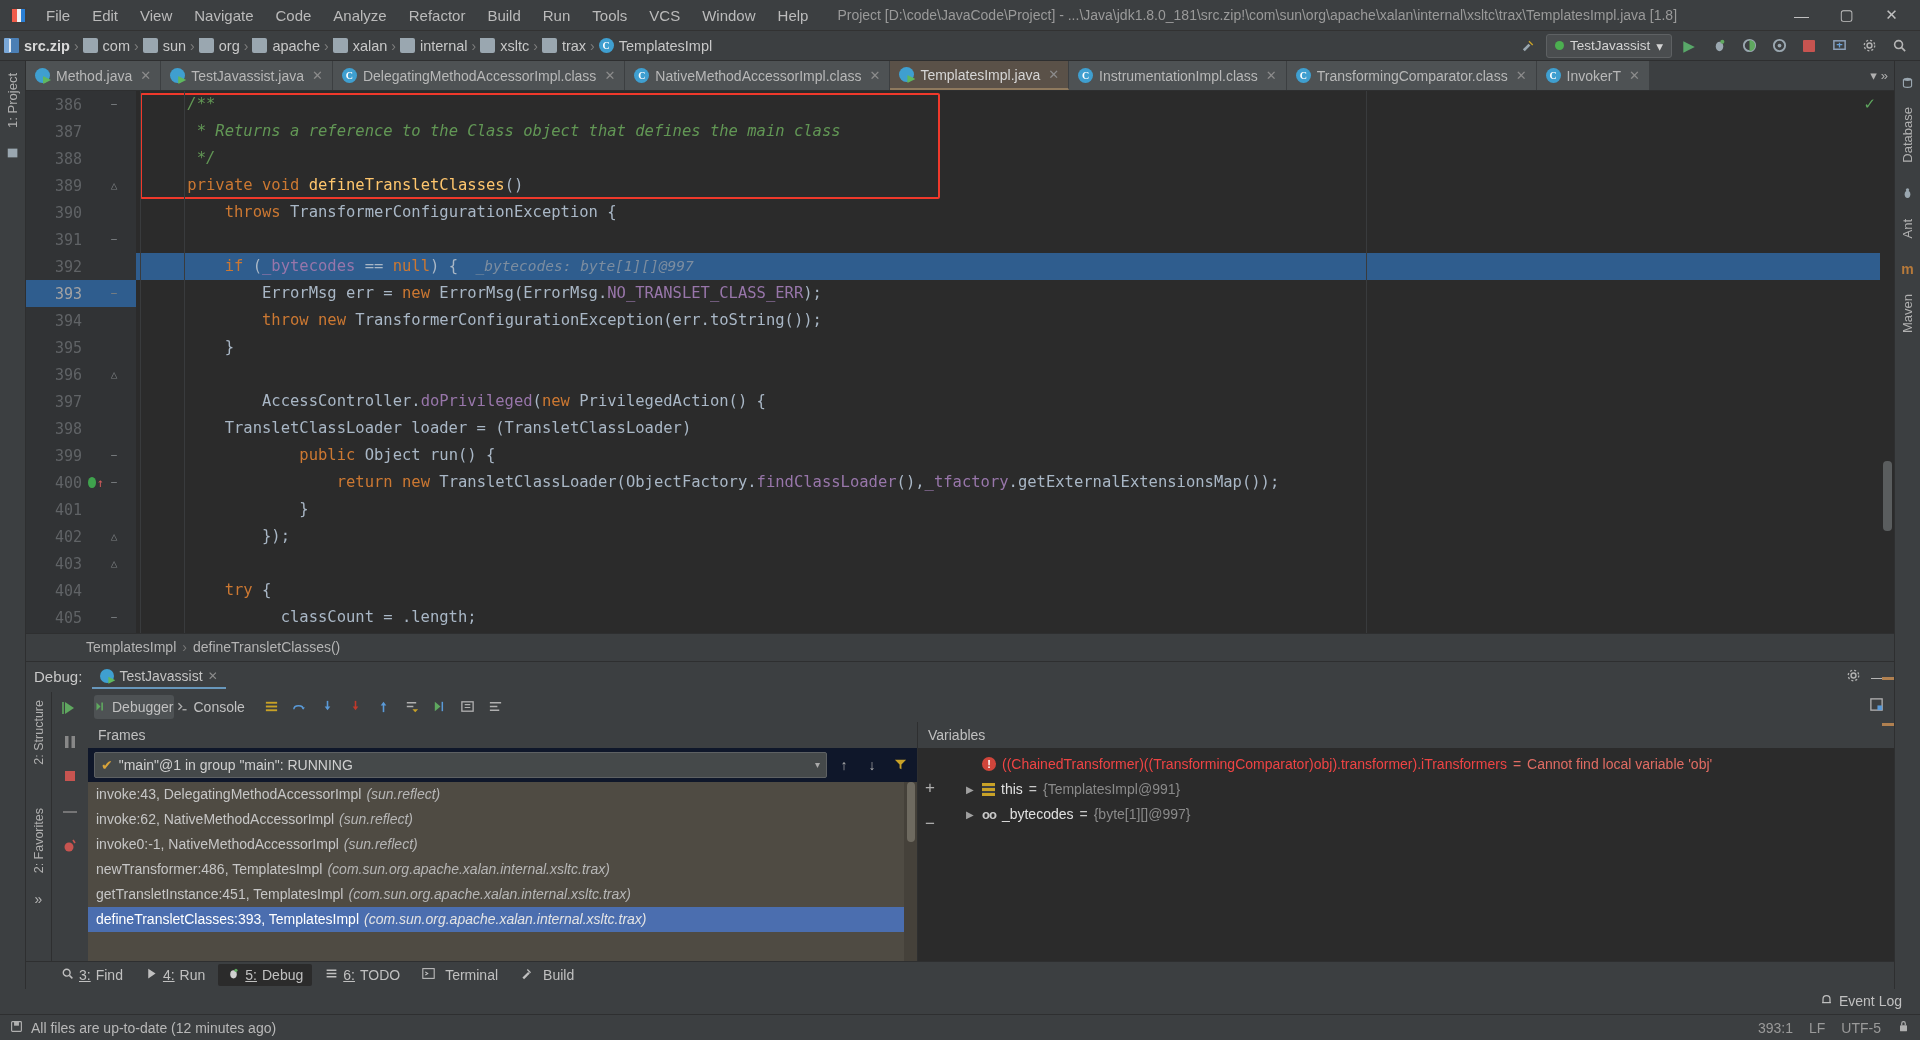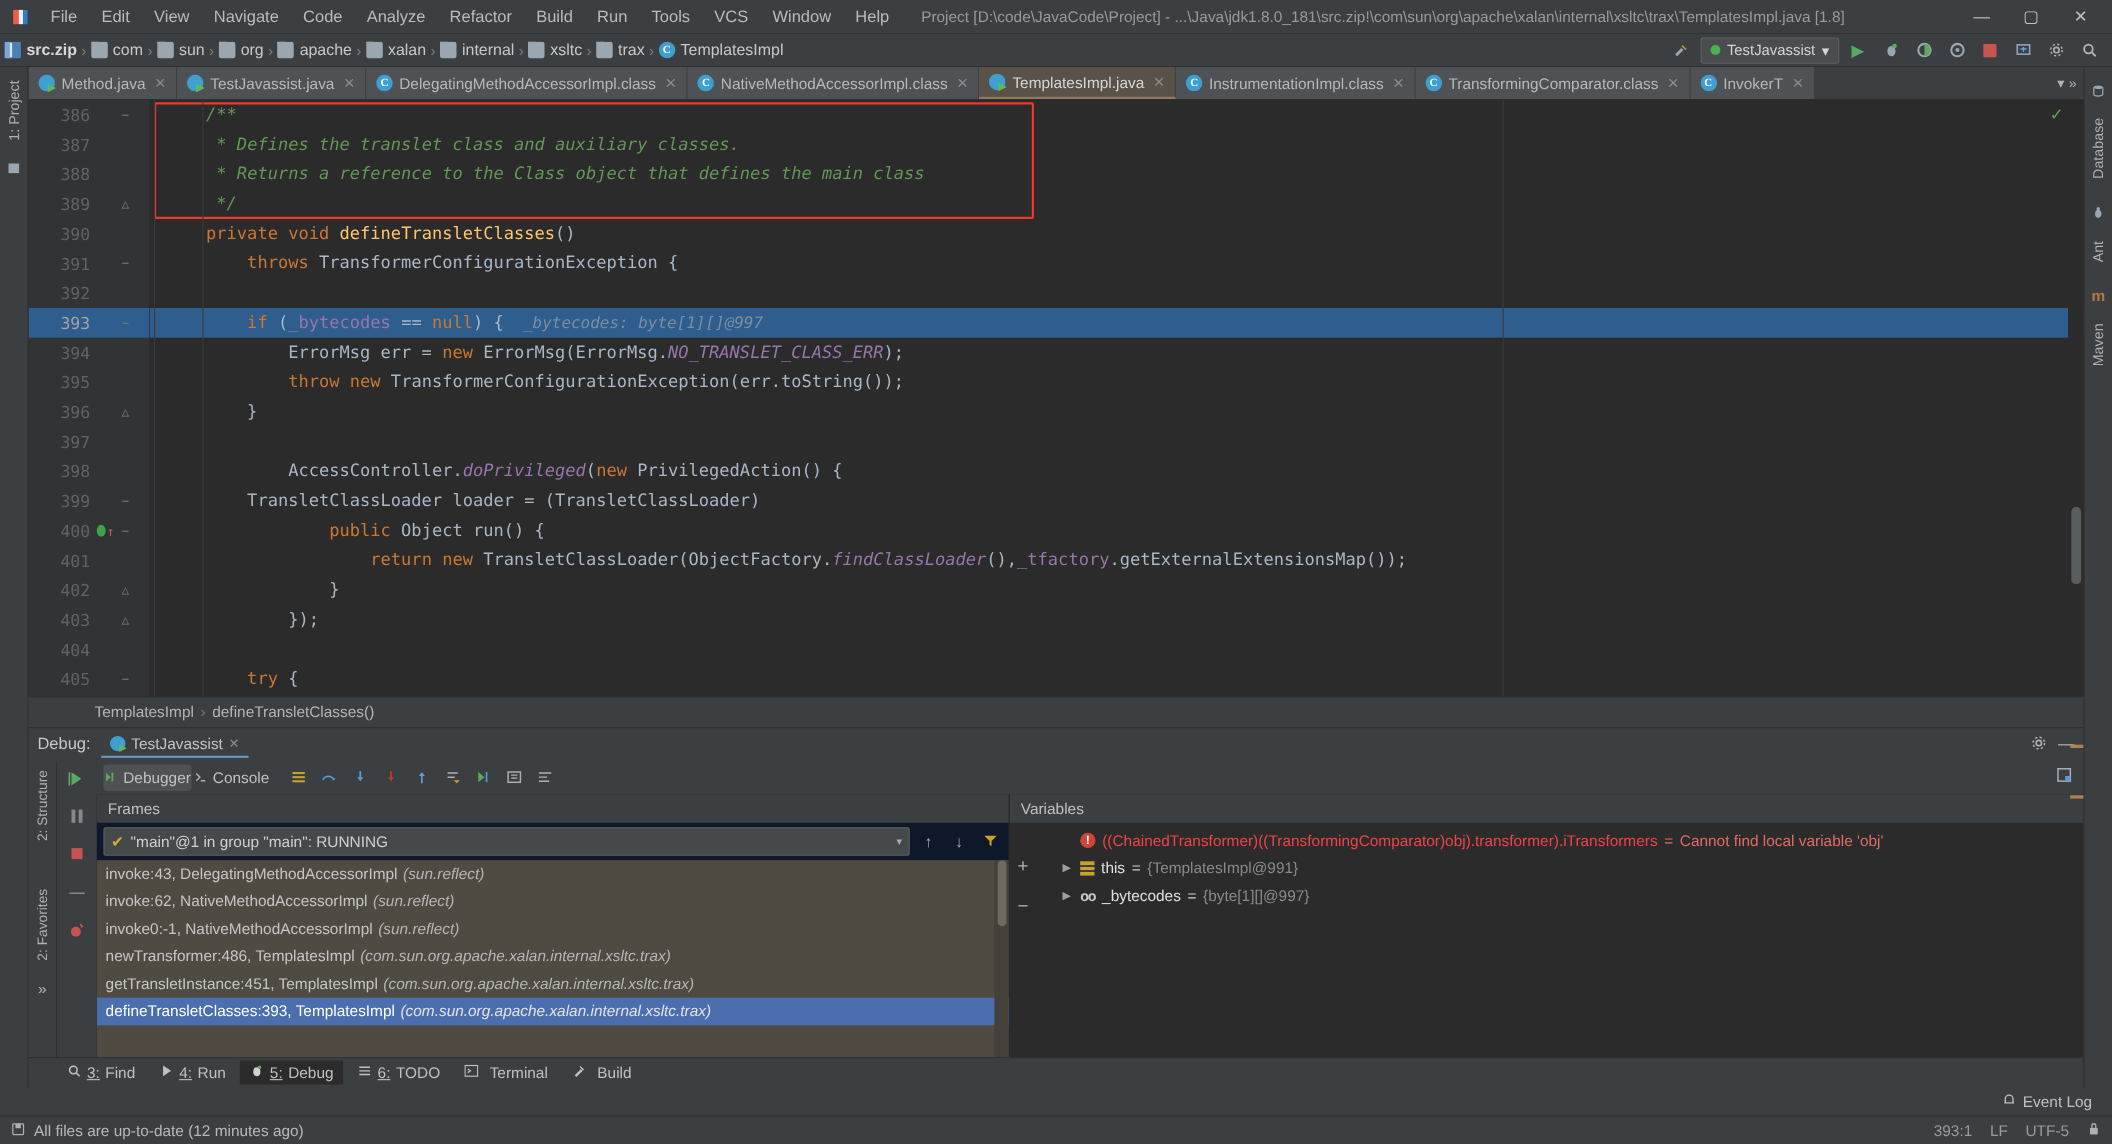--- a/index.html
+++ b/index.html
@@ -105,21 +105,21 @@
   .code-line {
     height:27px; line-height:27px; font-family:"DejaVu Sans Mono", monospace;
     font-size:15.5px; white-space:pre; color:#a9b7c6; padding-left:14px;
   }
   .code-line.hl { background:#2f5d8e; }
   .gutter-row.hl { background:#2f5d8e; }
   .kw { color:#cc7832; }
   .cmt { color:#629755; font-style:italic; }
   .fld { color:#9876aa; }
   .mth { color:#ffc66d; }
-  .stat { color:#9876aa; font-style:italic; }
+  .stat { color:#9876aa; }
   .inline-val { color:#7c8da0; font-style:italic; font-size:14.5px; }
   .redbox {
     position:absolute; border:2px solid #f0392b; border-radius:2px; pointer-events:none;
   }
   .vline { position:absolute; top:0; bottom:0; width:1px; background:#393b3d; }
   .scroll-mark { position:absolute; right:0; width:12px; height:3px; background:#b08050; }
   .editor-scrollbar {
     position:absolute; right:0; top:0; bottom:0; width:14px; background:#2b2b2b;
   }
   .editor-thumb { position:absolute; right:2px; width:9px; background:#5a5d5e; border-radius:4px; }
@@ -514,21 +514,20 @@
               <span class="bp"></span>
               <span class="fold"></span>
             </div>
           </div>
         <div class="code-area" id="code-area">
           <div class="redbox" style="left:4px; top:2px; width:800px; height:106px;"></div>
           <div class="vline" style="left:4px;"></div>
           <div class="vline" style="left:48px;"></div>
           <div class="vline" style="left:1230px;"></div>
         <div class="code-line">    <span class="cmt">/**</span></div>
-            <div class="code-line">     <span class="cmt">* Defines the translet class and auxiliary classes.</span></div>
             <div class="code-line">     <span class="cmt">* Returns a reference to the Class object that defines the main class</span></div>
             <div class="code-line">     <span class="cmt">*/</span></div>
             <div class="code-line">    <span class="kw">private</span> <span class="kw">void</span> <span class="mth">defineTransletClasses</span>()</div>
             <div class="code-line">        <span class="kw">throws</span> TransformerConfigurationException {</div>
             <div class="code-line"></div>
             <div class="code-line hl">        <span class="kw">if</span> (<span class="fld">_bytecodes</span> == <span class="kw">null</span>) {<span class="inline-val">  _bytecodes: byte[1][]@997</span></div>
             <div class="code-line">            ErrorMsg err = <span class="kw">new</span> ErrorMsg(ErrorMsg.<span class="stat">NO_TRANSLET_CLASS_ERR</span>);</div>
             <div class="code-line">            <span class="kw">throw</span> <span class="kw">new</span> TransformerConfigurationException(err.toString());</div>
             <div class="code-line">        }</div>
             <div class="code-line"></div>

